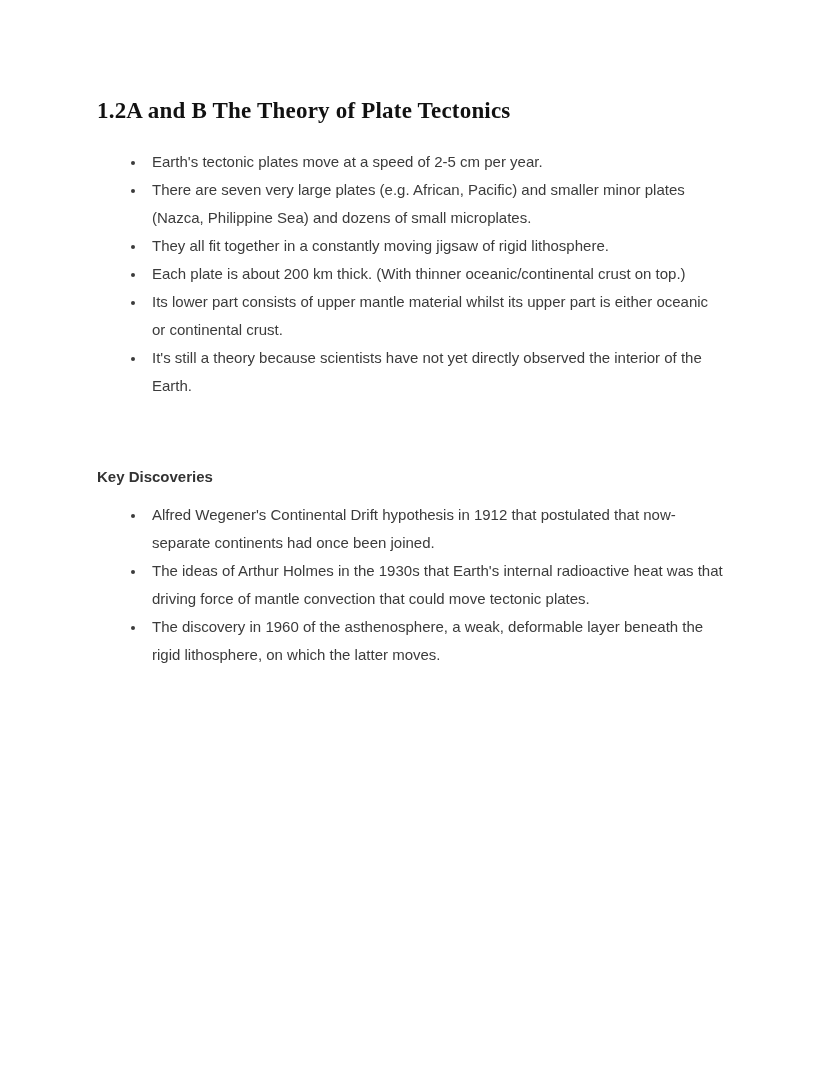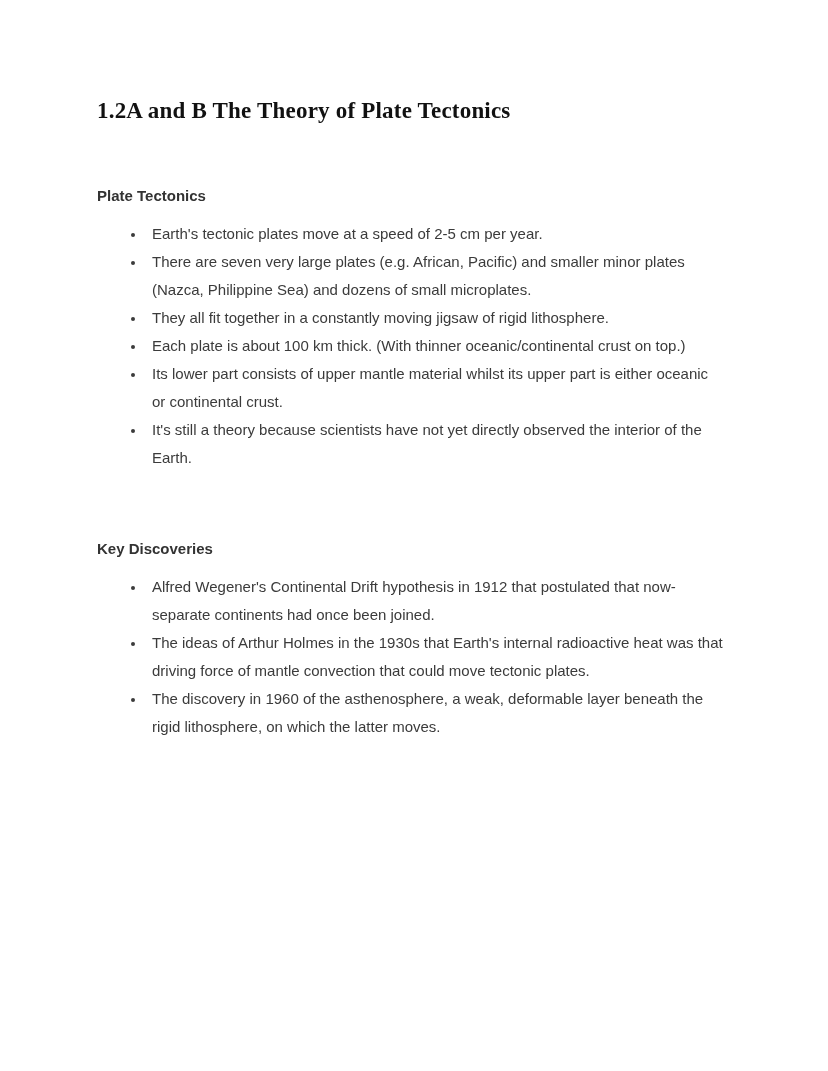--- a/index.html
+++ b/index.html
@@ -75,27 +75,26 @@
 </style>
 </head>
 <body>
 
 <div class="page">
 
   <h1 class="doc-title">1.2A and B The Theory of Plate Tectonics</h1>
 
 
 
-  <h2 class="section-heading first">Plate Tectonics</h2>
 
   <ul class="bullets">
     <li>Earth's tectonic plates move at a speed of 2-5 cm per year.</li>
     <li>There are seven very large plates (e.g. African, Pacific) and smaller minor plates (Nazca, Philippine Sea) and dozens of small microplates.</li>
     <li>They all fit together in a constantly moving jigsaw of rigid lithosphere.</li>
-    <li>Each plate is about 100 km thick. (With thinner oceanic/continental crust on top.)</li>
+    <li>Each plate is about 200 km thick. (With thinner oceanic/continental crust on top.)</li>
     <li>Its lower part consists of upper mantle material whilst its upper part is either oceanic or continental crust.</li>
     <li>It's still a theory because scientists have not yet directly observed the interior of the Earth.</li>
   </ul>
 
   <h2 class="section-heading second">Key Discoveries</h2>
 
   <ul class="bullets">
     <li>Alfred Wegener's Continental Drift hypothesis in 1912 that postulated that now-separate continents had once been joined.</li>
     <li>The ideas of Arthur Holmes in the 1930s that Earth's internal radioactive heat was that driving force of mantle convection that could move tectonic plates.</li>
     <li>The discovery in 1960 of the asthenosphere, a weak, deformable layer beneath the rigid lithosphere, on which the latter moves.</li>

